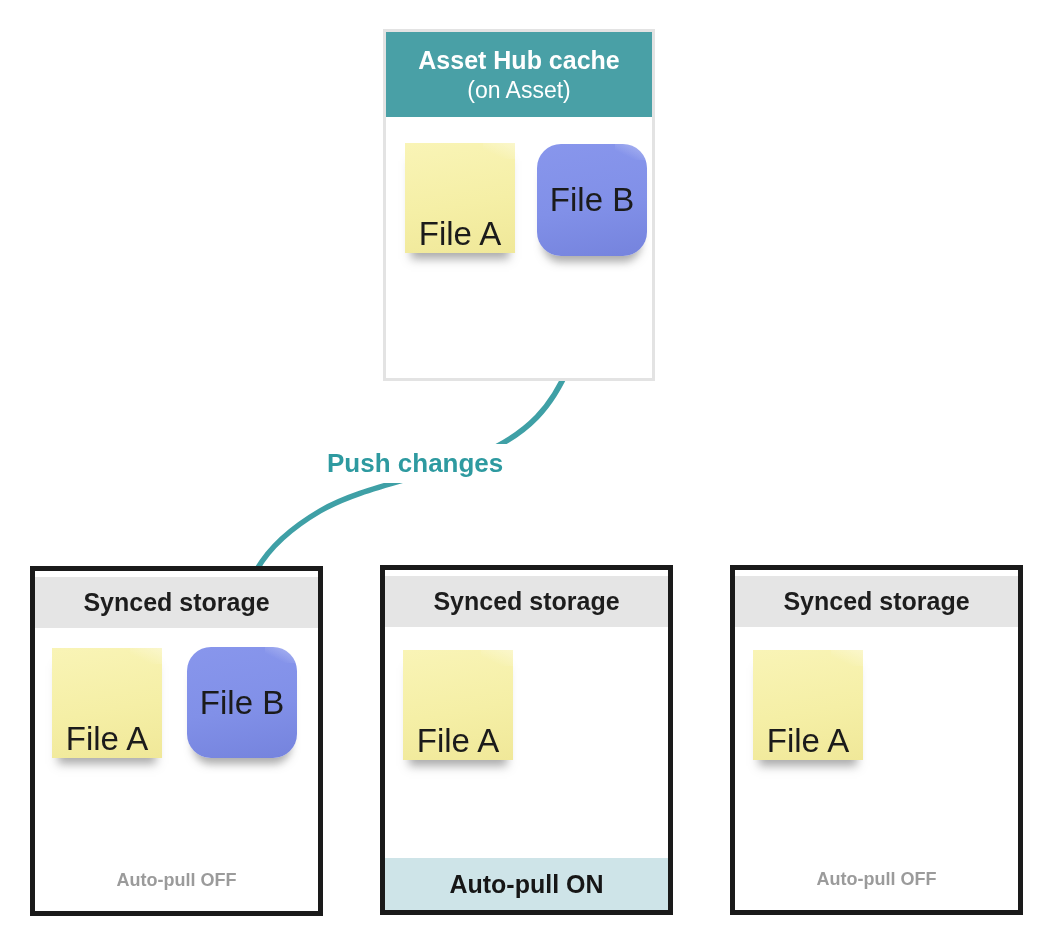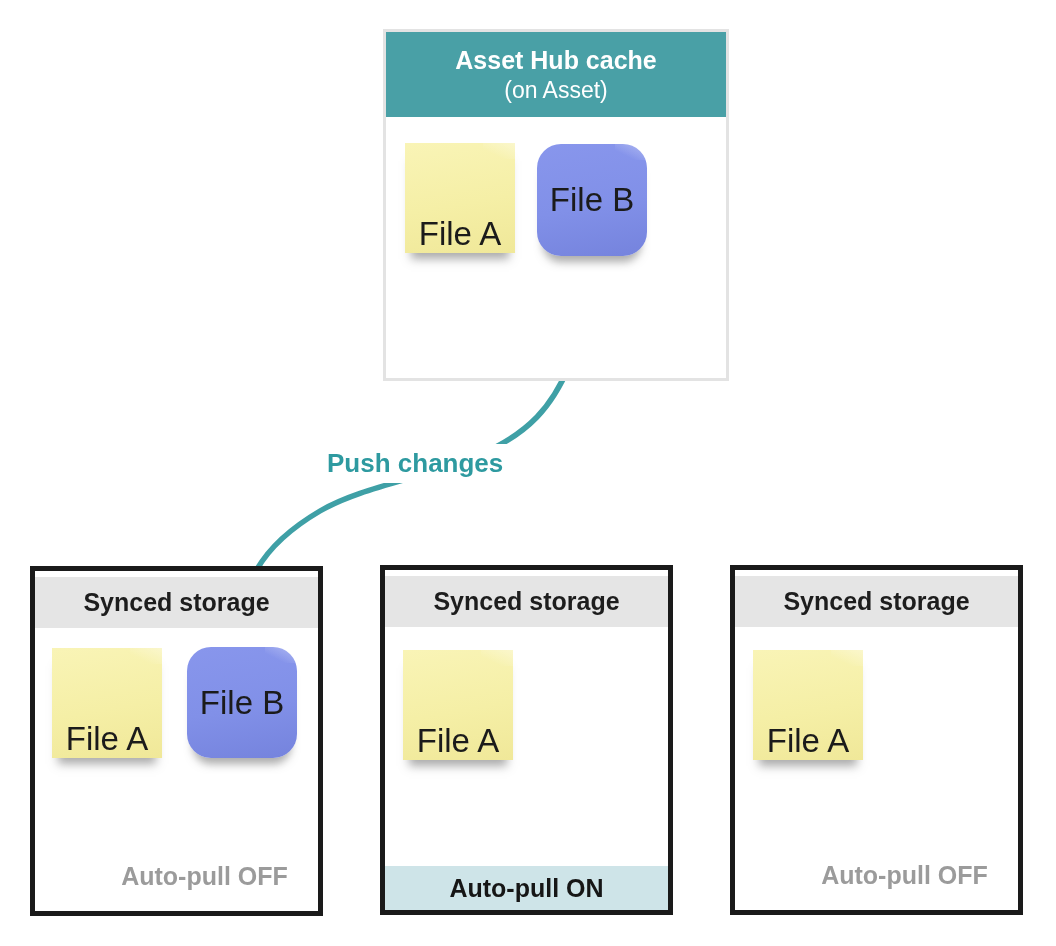--- a/index.html
+++ b/index.html
@@ -13,21 +13,21 @@
     --hub-border:#E3E3E3;
   }
   html,body{margin:0;padding:0;background:#ffffff;}
   body{font-family:"Liberation Sans","DejaVu Sans",sans-serif;}
   .stage{
     position:relative;width:1056px;height:946px;background:#ffffff;overflow:hidden;
   }
 
   
   .hub-box{
-    position:absolute;left:383px;top:29px;width:346px;height:352px;
+    position:absolute;left:383px;top:29px;width:272px;height:352px;
     background:#ffffff;border:3px solid var(--hub-border);box-sizing:border-box;
   }
   .hub-header{
     position:absolute;left:0;top:0;width:100%;height:85px;background:var(--teal);
     display:flex;flex-direction:column;align-items:center;justify-content:center;
     color:#ffffff;line-height:1.25;
   }
   .hub-title{font-size:25px;font-weight:bold;}
   .hub-subtitle{font-size:23px;font-weight:normal;}
 
@@ -61,24 +61,24 @@
   .storage-left{left:30px;}
   .storage-mid{left:380px;top:565px;}
   .storage-right{left:730px;top:565px;}
   .storage-header{
     position:absolute;left:0;top:0;width:100%;height:51px;background:var(--header-band);
     display:flex;align-items:center;justify-content:center;
     font-size:25px;font-weight:bold;color:#1d1d1d;margin-top:6px;
   }
   .footer-off{
     position:absolute;left:0;bottom:20px;width:100%;text-align:center;
-    font-size:25px;font-weight:bold;color:var(--off-text);margin-left:28px;
+    font-size:18px;font-weight:bold;color:var(--off-text);
   }
   .footer-on{
-    position:absolute;left:0;bottom:0;width:100%;height:44px;background:var(--on-band);
+    position:absolute;left:0;bottom:0;width:100%;height:52px;background:var(--on-band);
     display:flex;align-items:center;justify-content:center;
     font-size:25px;font-weight:bold;color:#161616;
   }
 </style>
 </head>
 <body>
 
 <div class="stage">
 
   <svg class="arrow-svg" viewBox="0 0 1056 946" xmlns="http://www.w3.org/2000/svg">

